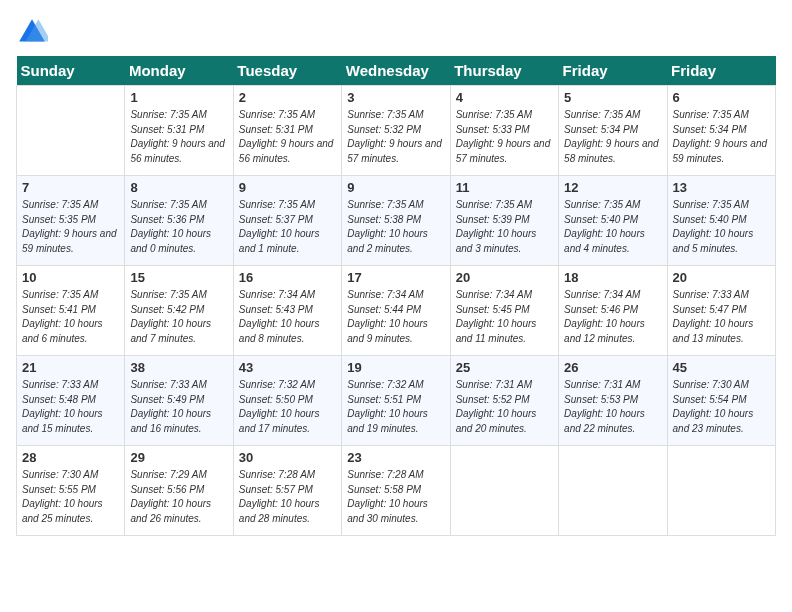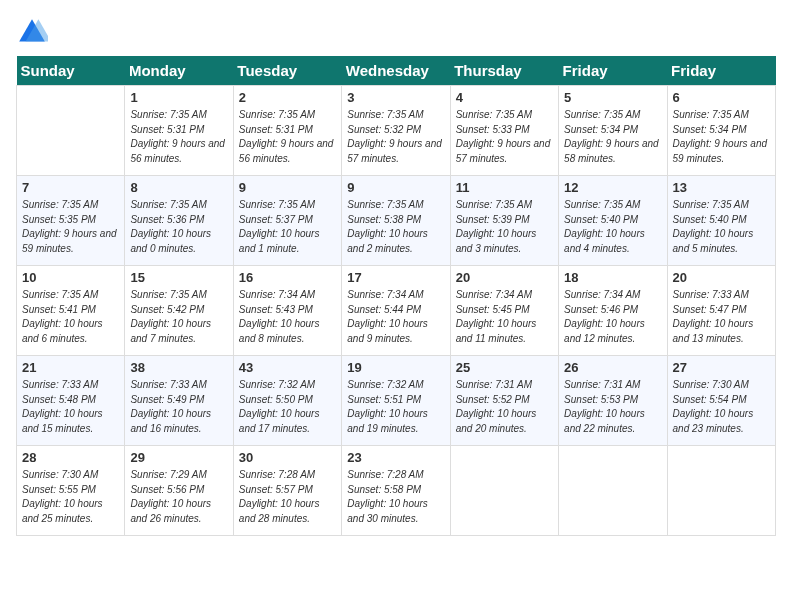--- a/index.html
+++ b/index.html
@@ -237,21 +237,21 @@
         </td>
         <td>
           <span class="day-number">25</span>
           <div class="day-info">Sunrise: 7:31 AM<br>Sunset: 5:52 PM<br>Daylight: 10 hours and 20 minutes.</div>
         </td>
         <td>
           <span class="day-number">26</span>
           <div class="day-info">Sunrise: 7:31 AM<br>Sunset: 5:53 PM<br>Daylight: 10 hours and 22 minutes.</div>
         </td>
         <td>
-          <span class="day-number">27</span>
+          <span class="day-number">45</span>
           <div class="day-info">Sunrise: 7:30 AM<br>Sunset: 5:54 PM<br>Daylight: 10 hours and 23 minutes.</div>
         </td>
       </tr>
       <tr>
         <td>
           <span class="day-number">28</span>
           <div class="day-info">Sunrise: 7:30 AM<br>Sunset: 5:55 PM<br>Daylight: 10 hours and 25 minutes.</div>
         </td>
         <td>
           <span class="day-number">29</span>

